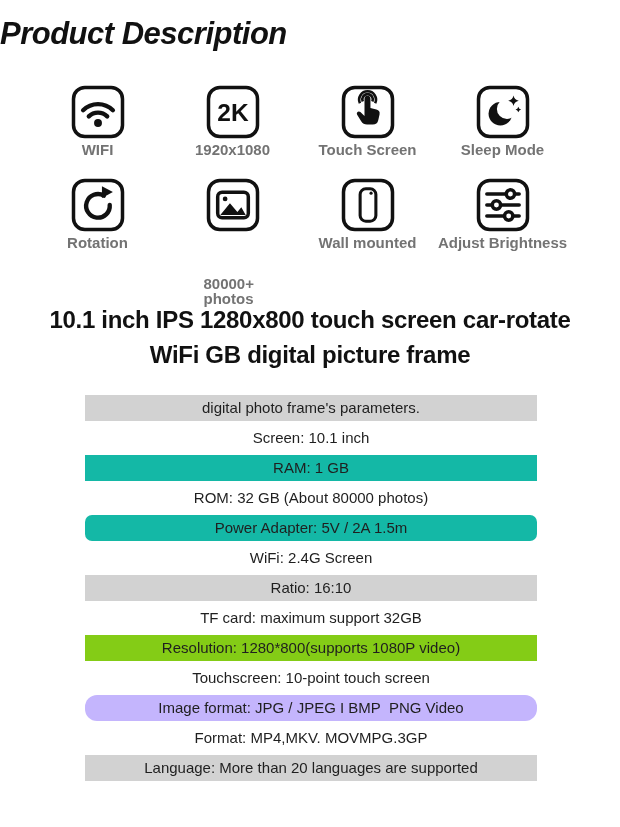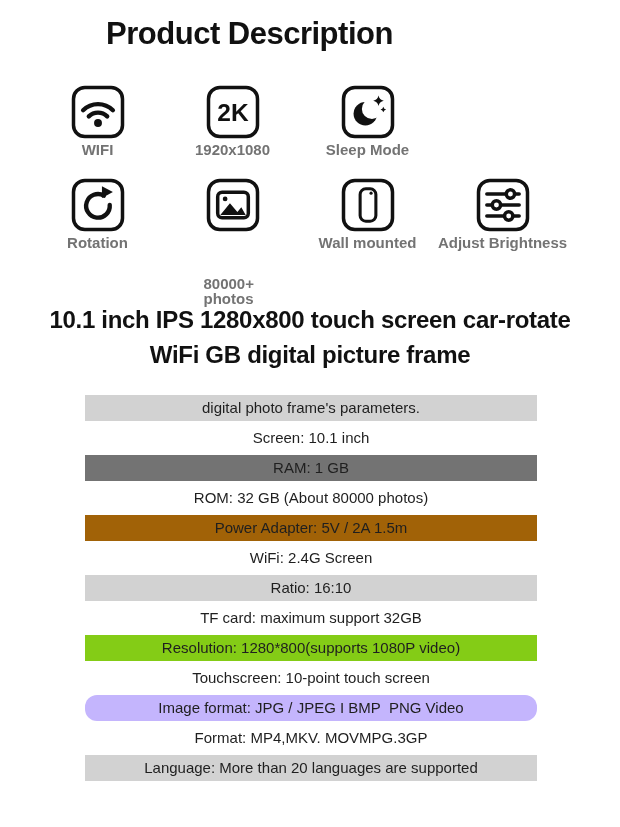--- a/index.html
+++ b/index.html
@@ -1,20 +1,20 @@
 <!DOCTYPE html>
 <html><head>
 <meta charset="utf-8">
 <style>
   html,body{margin:0;padding:0;background:#fff;}
   body{width:620px;height:827px;position:relative;font-family:"Liberation Sans",sans-serif;color:#111;overflow:hidden;}
   .page{position:absolute;inset:0;background:#fff;}
 
-  .title{position:absolute;top:16px;left:0;width:499px;text-align:center;
-         font-size:31px;font-weight:bold;letter-spacing:-0.5px;}
+  .title{position:absolute;top:16px;left:0;width:499px;text-align:left;
+         font-size:31px;font-weight:bold;letter-spacing:-0.5px;font-style:italic;}
 
   .features-row{position:absolute;left:30px;width:540px;display:flex;}
   .features-row.r1{top:84px;}
   .features-row.r2{top:177px;}
   .feature{width:135px;display:flex;flex-direction:column;align-items:center;}
   svg.fbox{width:56px;height:56px;display:block;}
   .flabel{margin-top:2px;font-size:15px;font-weight:bold;line-height:15px;
           text-align:center;white-space:nowrap;color:#737373;}
   .flabel.two-line{width:58px;text-align:left;white-space:normal;margin-top:43px;}
 
@@ -46,20 +46,29 @@
     </div>
 
     <div class="feature">
       <svg class="fbox" viewBox="0 0 64 64">
         <rect x="4" y="4" width="56" height="56" rx="13" fill="none" stroke="#111" stroke-width="4"></rect>
         <text x="32" y="42" text-anchor="middle" font-size="28" font-weight="bold" font-family="Liberation Sans, sans-serif" fill="#111">2K</text>
       </svg>
       <div class="flabel">1920x1080</div>
     </div>
 
+    <div class="feature">
+      <svg class="fbox" viewBox="0 0 64 64">
+        <rect x="4" y="4" width="56" height="56" rx="13" fill="none" stroke="#111" stroke-width="4"></rect>
+        <path d="M22.8 22 A9.6 9.6 0 1 1 40.2 22" fill="none" stroke="#111" stroke-width="3"></path>
+        <path d="M26 20 A6 6 0 1 1 37 20" fill="none" stroke="#111" stroke-width="3"></path>
+        <path d="M28 29 V16.8 a3.4 3.4 0 0 1 6.8 0 V27.5 l6.8 1.7 a4.8 4.8 0 0 1 3.6 5.6 l-1.5 6.6 a6.4 6.4 0 0 1 -6.2 5 h-6.6 a7.8 7.8 0 0 1 -6.7 -3.8 l-4.6 -7.6 c-1.5 -2.4 1.7 -4.9 3.7 -2.9 l4.7 4.6 z" fill="#111"></path>
+      </svg>
+      <div class="flabel">Touch Screen</div>
+    </div>
 
     <div class="feature">
       <svg class="fbox" viewBox="0 0 64 64">
         <rect x="4" y="4" width="56" height="56" rx="13" fill="none" stroke="#111" stroke-width="4"></rect>
         <circle cx="29" cy="34" r="13.5" fill="#111"></circle>
         <circle cx="36.5" cy="28.5" r="11.5" fill="#fff"></circle>
         <path d="M44 13 q1 5 6 6 q-5 1 -6 6 q-1 -5 -6 -6 q5 -1 6 -6 z" fill="#111"></path>
         <path d="M49.5 26 q0.7 2.7 3.2 3.2 q-2.5 0.5 -3.2 3.2 q-0.7 -2.7 -3.2 -3.2 q2.5 -0.5 3.2 -3.2 z" fill="#111"></path>
       </svg>
       <div class="flabel">Sleep Mode</div>
@@ -116,23 +125,23 @@
   </div>
 
   <div class="product-heading">
     <div>10.1 inch IPS 1280x800 touch screen car-rotate</div>
     <div>WiFi GB digital picture frame</div>
   </div>
 
   <div class="spec-table">
     <div class="spec-row shade" style="background: rgb(210, 210, 210);">digital photo frame's parameters.</div>
     <div class="spec-row">Screen: 10.1 inch</div>
-    <div class="spec-row shade" style="background: #737373;">RAM: 1 GB</div>
+    <div class="spec-row shade" style="background: #14b8a6;">RAM: 1 GB</div>
     <div class="spec-row">ROM: 32 GB (About 80000 photos)</div>
-    <div class="spec-row shade" style="background: #a16207;">Power Adapter: 5V / 2A 1.5m</div>
+    <div class="spec-row shade" style="background: #14b8a6; border-radius: 7px;">Power Adapter: 5V / 2A 1.5m</div>
     <div class="spec-row">WiFi: 2.4G Screen</div>
     <div class="spec-row shade" style="background: rgb(210, 210, 210);">Ratio: 16:10</div>
     <div class="spec-row">TF card: maximum support 32GB</div>
     <div class="spec-row shade" style="background: #84cc16;">Resolution: 1280*800(supports 1080P video)</div>
     <div class="spec-row">Touchscreen: 10-point touch screen</div>
     <div class="spec-row shade" style="background: #c4b5fd; border-radius: 12px;">Image format: JPG / JPEG I BMP  PNG Video</div>
     <div class="spec-row">Format: MP4,MKV. MOVMPG.3GP</div>
     <div class="spec-row shade" style="background: rgb(210, 210, 210);">Language: More than 20 languages are supported</div>
   </div>
 

